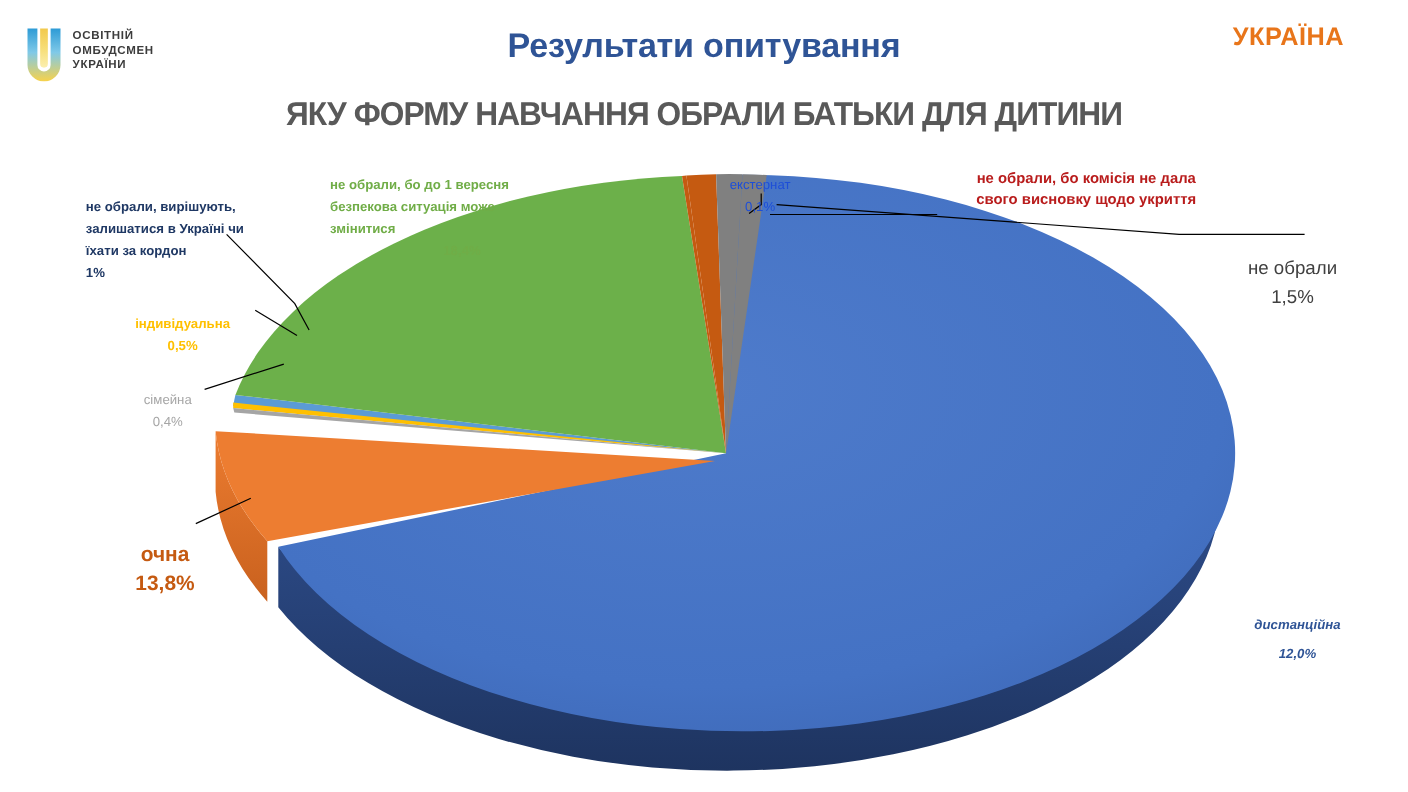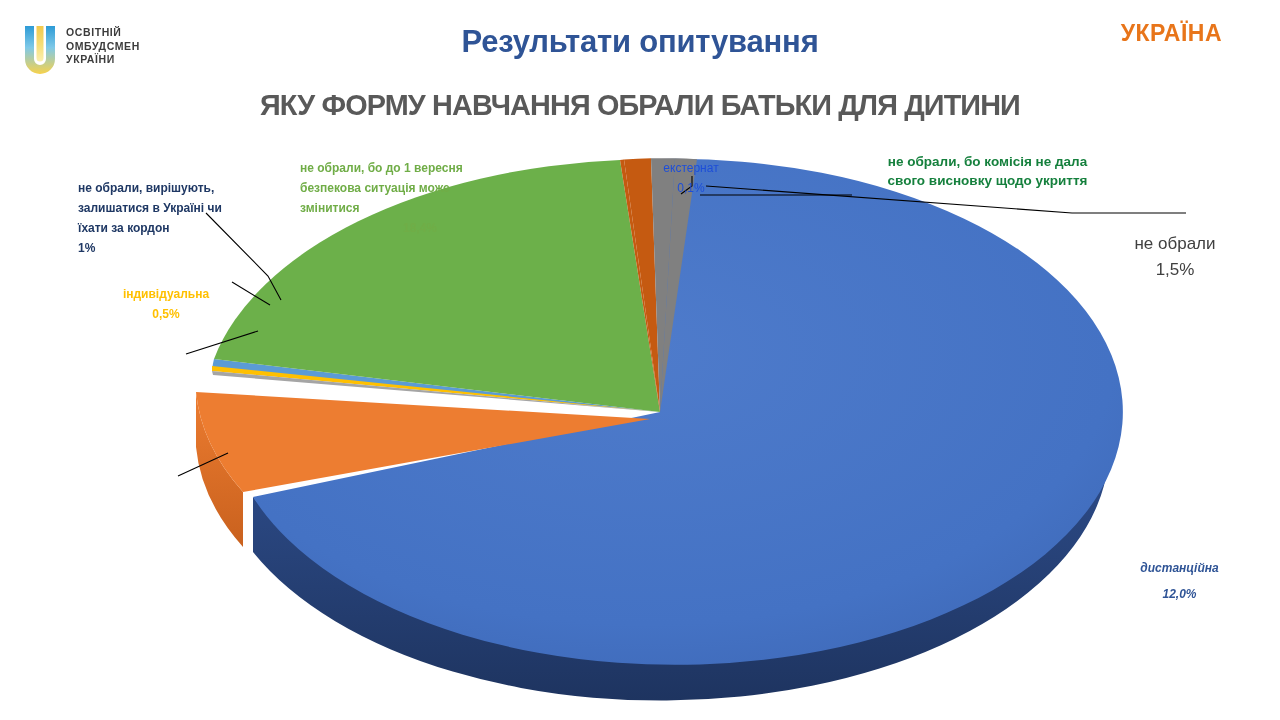--- a/index.html
+++ b/index.html
@@ -137,21 +137,21 @@
   #lbl-green .pct { text-align: center; }
 
   #lbl-externat {
     left: 611px; top: 138px; width: 160px;
     color: #1d4ed8; text-align: center;
     font-weight: normal;
   }
 
   #lbl-shelter {
     left: 845px; top: 133px; width: 285px;
-    color: #15803d; text-align: center;
+    color: #b91c1c; text-align: center;
     font-size: 13.5px; line-height: 19px;
   }
 
   #lbl-notchosen {
     left: 1080px; top: 205px; width: 190px;
     color: #404040; text-align: center;
     font-weight: normal; font-size: 17px; line-height: 26px;
   }
 
   #lbl-distance {
@@ -271,21 +271,29 @@
 залишатися в Україні чи
 їхати за кордон</span>
       <span class="pct">1%</span>
     </div>
 
     <div class="callout" id="lbl-individual">
       <span>індивідуальна</span>
       <span class="pct">0,5%</span>
     </div>
 
-
+    <div class="callout" id="lbl-family">
+      <span>сімейна</span>
+      <span class="pct">0,4%</span>
+    </div>
+
+    <div class="callout" id="lbl-full">
+      <span>очна</span>
+      <span class="pct">13,8%</span>
+    </div>
 
     <div class="callout" id="lbl-green">
       <span>не обрали, бо до 1 вересня
 безпекова ситуація може
 змінитися</span>
       <span class="pct">18,4%</span>
     </div>
 
     <div class="callout" id="lbl-externat">
       <span>екстернат</span>

